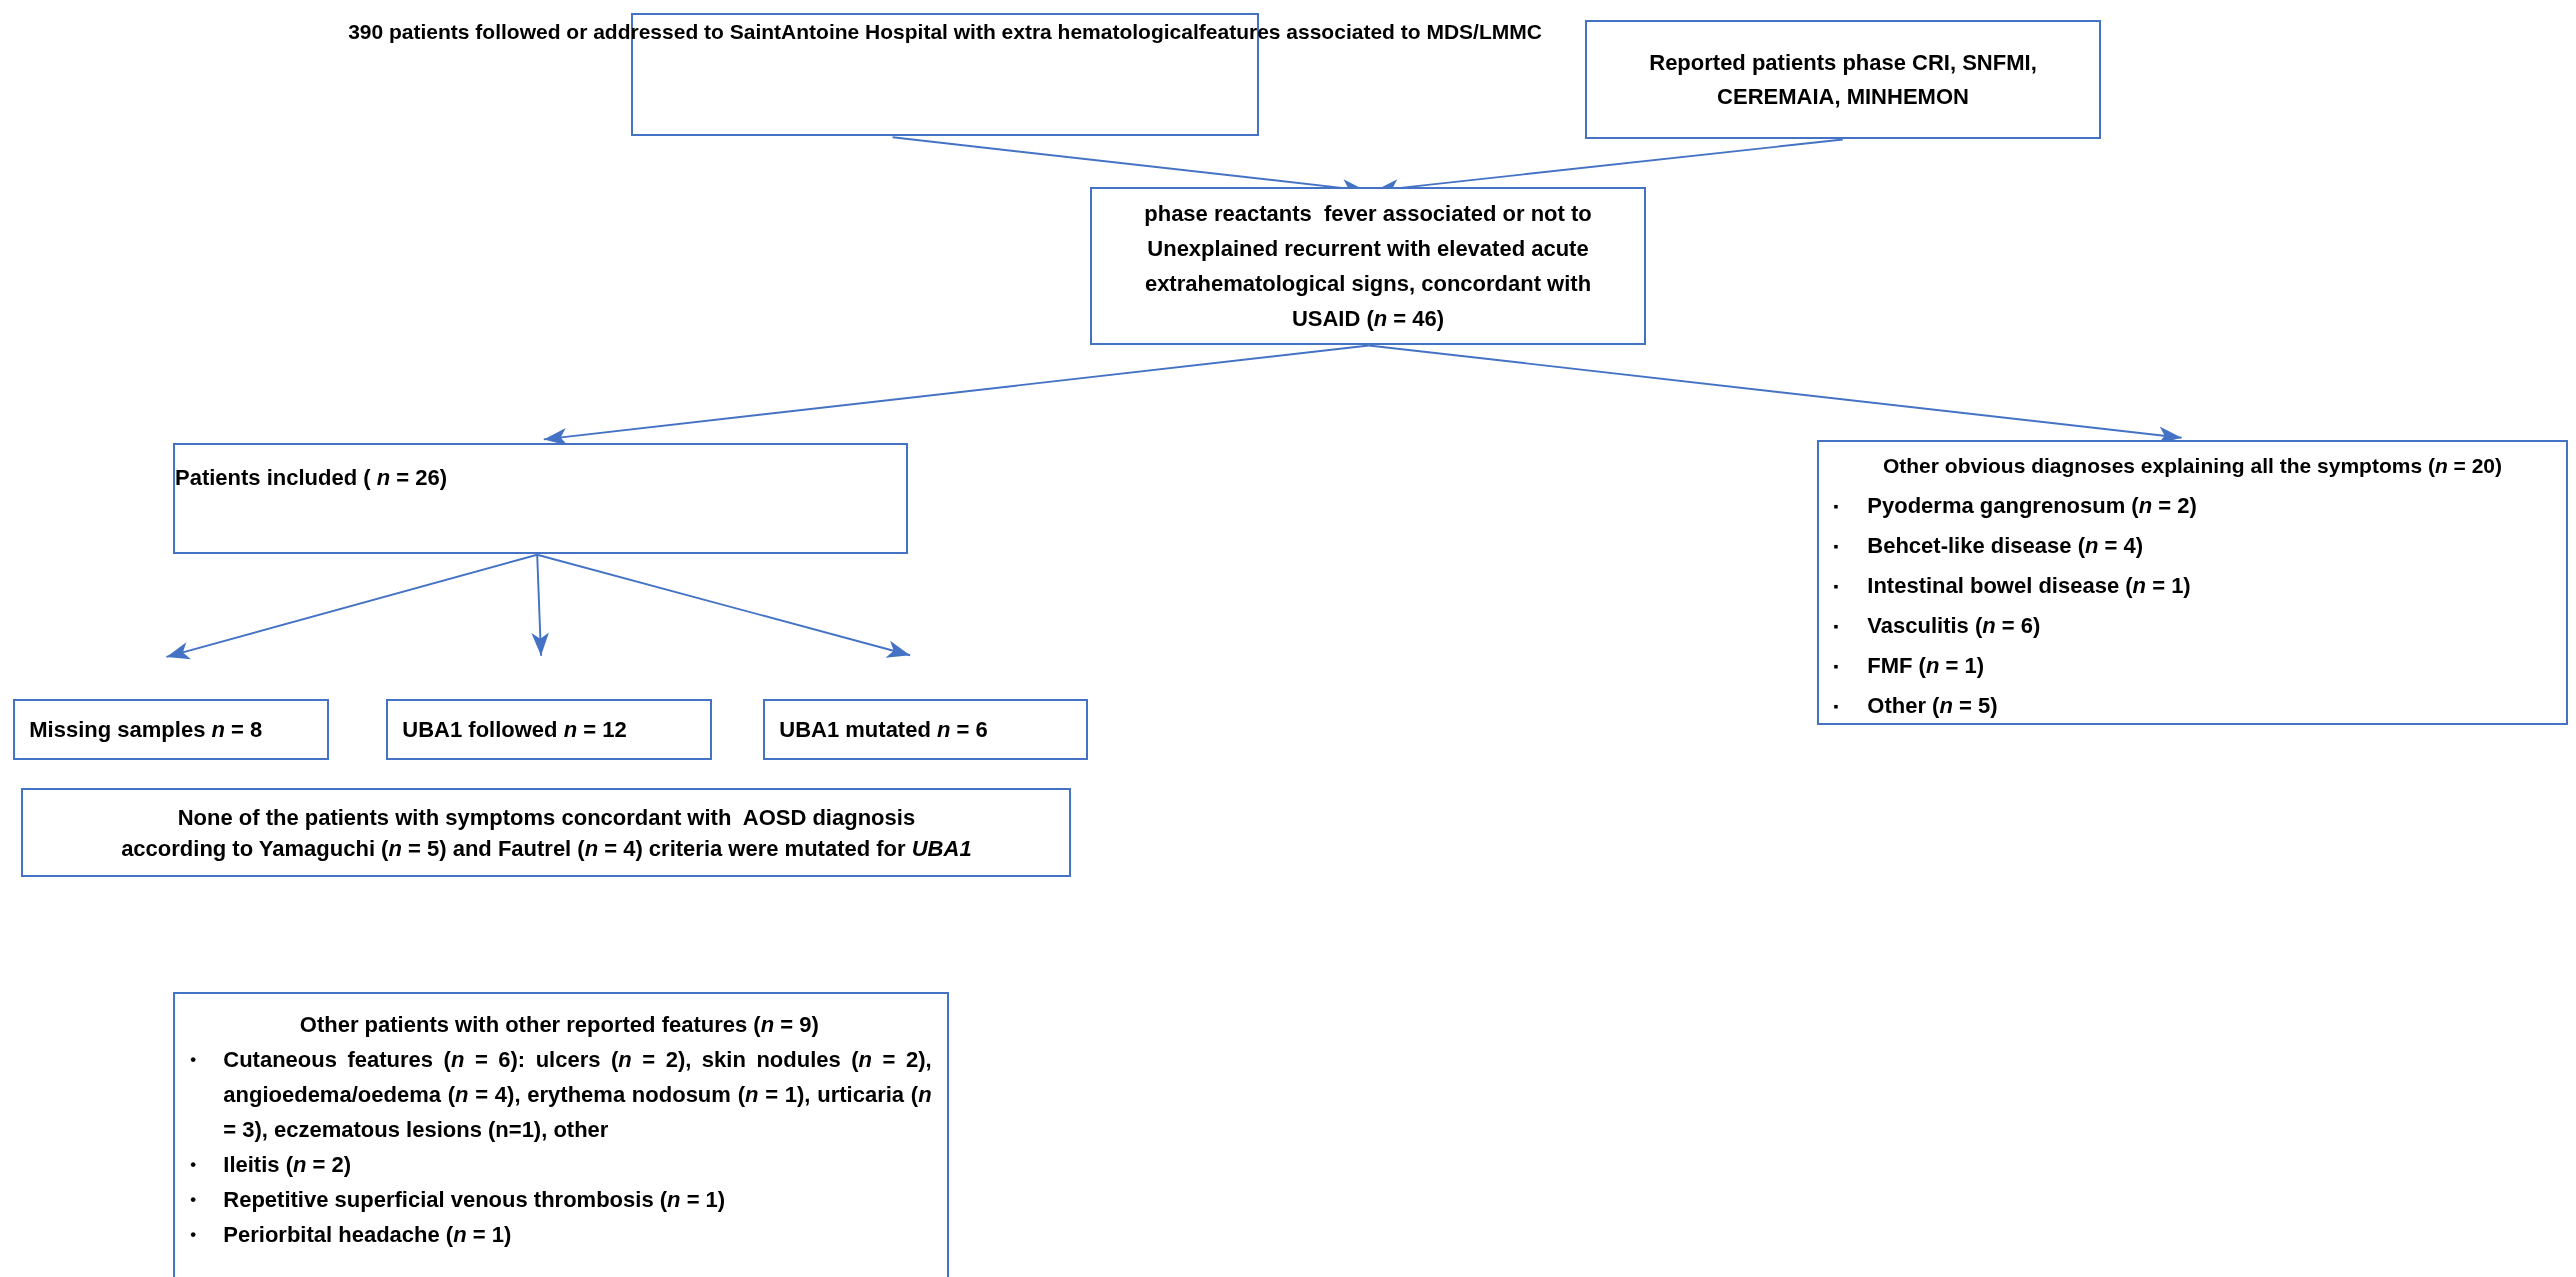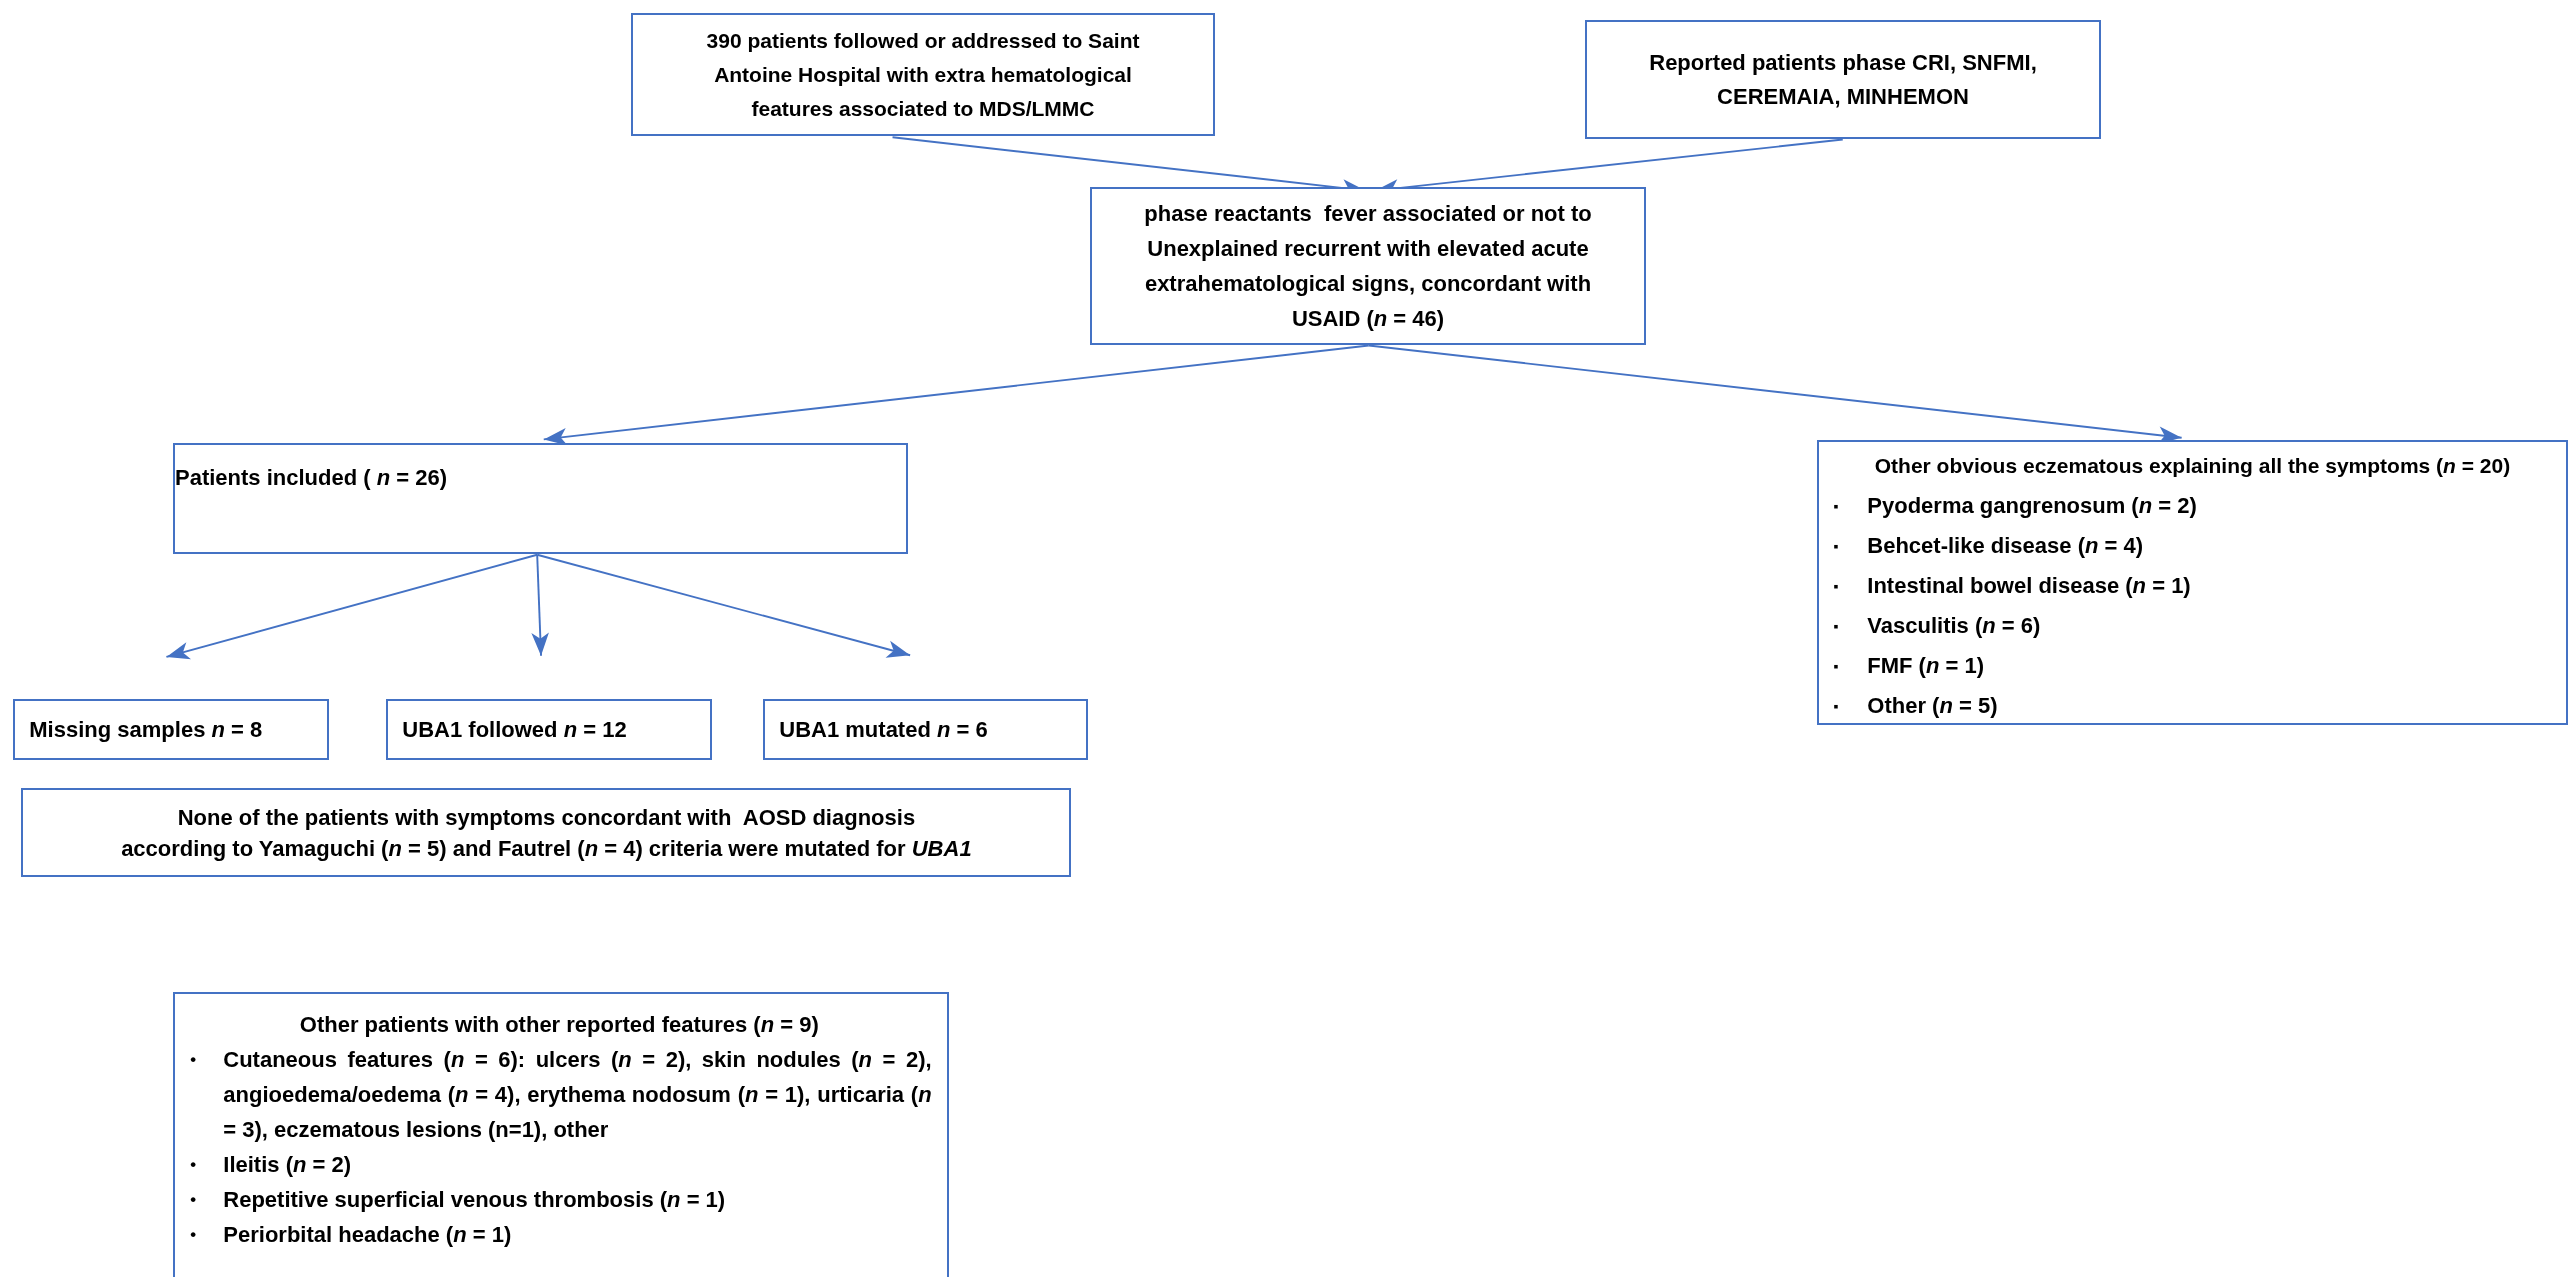--- a/index.html
+++ b/index.html
@@ -13,22 +13,22 @@
   svg.connectors{position:absolute;left:0;top:0;width:2576px;height:1277px;pointer-events:none;}
   svg.connectors line{stroke:var(--accent);stroke-width:3.5;}
   svg.connectors .arrowhead{fill:var(--accent);}
   .box{
     position:absolute;box-sizing:border-box;background:var(--paper);
     border:2.7px solid var(--accent);
   }
   .it{font-style:italic;}
   .line{white-space:pre;}
   
-  .box-hospital{left:631px;top:13px;width:584px;height:123px;
-    display:flex;flex-direction:column;justify-content:center;text-align:center;
+  .box-hospital{left:631px;top:13px;width:628px;height:123px;
+    display:flex;justify-content:center;text-align:center;
     font-size:21px;line-height:34px;}
   .box-registries{left:1585px;top:20px;width:516px;height:119px;
     display:flex;flex-direction:column;justify-content:center;text-align:center;
     line-height:34px;}
   
   .box-usaid{left:1090px;top:187px;width:556px;height:158px;
     display:flex;flex-direction:column;justify-content:center;text-align:center;
     line-height:35px;}
   
   .box-included{left:173px;top:443px;width:735px;height:111px;
@@ -90,21 +90,21 @@
     <div class="line">Unexplained recurrent with elevated acute</div>
     <div class="line">extrahematological signs, concordant with</div>
     <div class="line"><span>USAID (</span><span class="it">n</span><span> = 46)</span></div>
   </div>
 
   <div class="box box-included">
     <div class="line"><span>Patients included ( </span><span class="it">n</span><span> = 26)</span></div>
   </div>
 
   <div class="box box-dx">
-    <div class="title"><span>Other obvious eczematous explaining all the symptoms (</span><span class="it">n</span><span> = 20)</span></div>
+    <div class="title"><span>Other obvious diagnoses explaining all the symptoms (</span><span class="it">n</span><span> = 20)</span></div>
     <div class="row">
       <span class="marker">▪</span>
       <div class="txt"><span>Pyoderma gangrenosum (</span><span class="it">n</span><span> = 2)</span></div>
     </div>
     <div class="row">
       <span class="marker">▪</span>
       <div class="txt"><span>Behcet-like disease (</span><span class="it">n</span><span> = 4)</span></div>
     </div>
     <div class="row">
       <span class="marker">▪</span>

